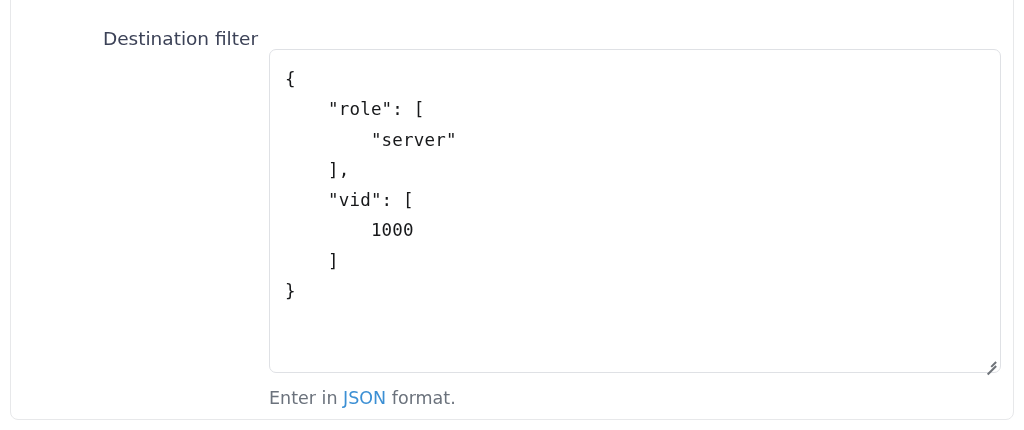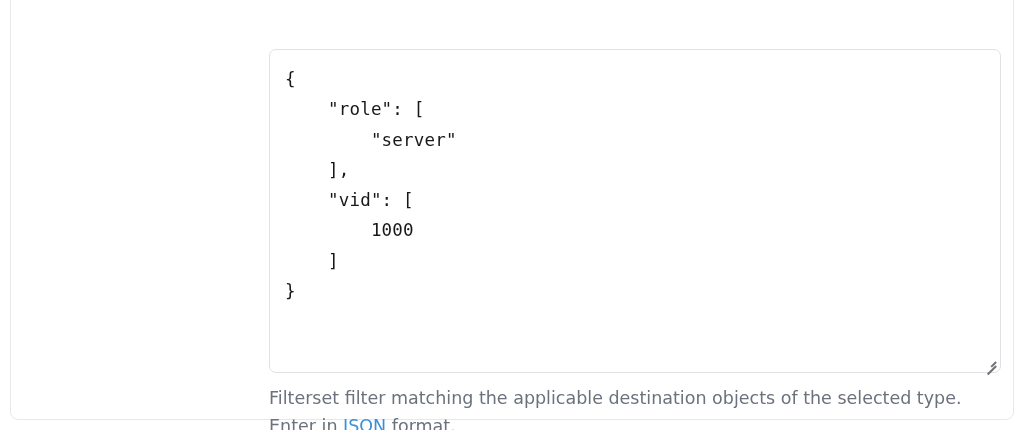--- a/index.html
+++ b/index.html
@@ -123,35 +123,35 @@
     text-decoration: none;
     cursor: pointer;
   }
 </style>
 </head>
 <body>
 
 <div class="card">
   <div class="form-row">
 
+    <label class="field-label">Destination filter</label>
 
     <div class="textarea-wrap">
       <textarea class="json-textarea" spellcheck="false" placeholder="" style="">{
     "role": [
         "server"
     ],
     "vid": [
         1000
     ]
 }</textarea>
       <span class="resize-grip">
         <i class="g1"></i>
           <i class="g2"></i>
       </span>
     </div>
 
     <div class="help-text">
-      <span class="help-line">Filterset filter matching the applicable destination objects of the selected type.</span>
       <span class="help-line"><span>Enter in </span><a class="json-link">JSON</a><span> format.</span></span>
     </div>
 
   </div>
 </div>
 
 </body></html>

